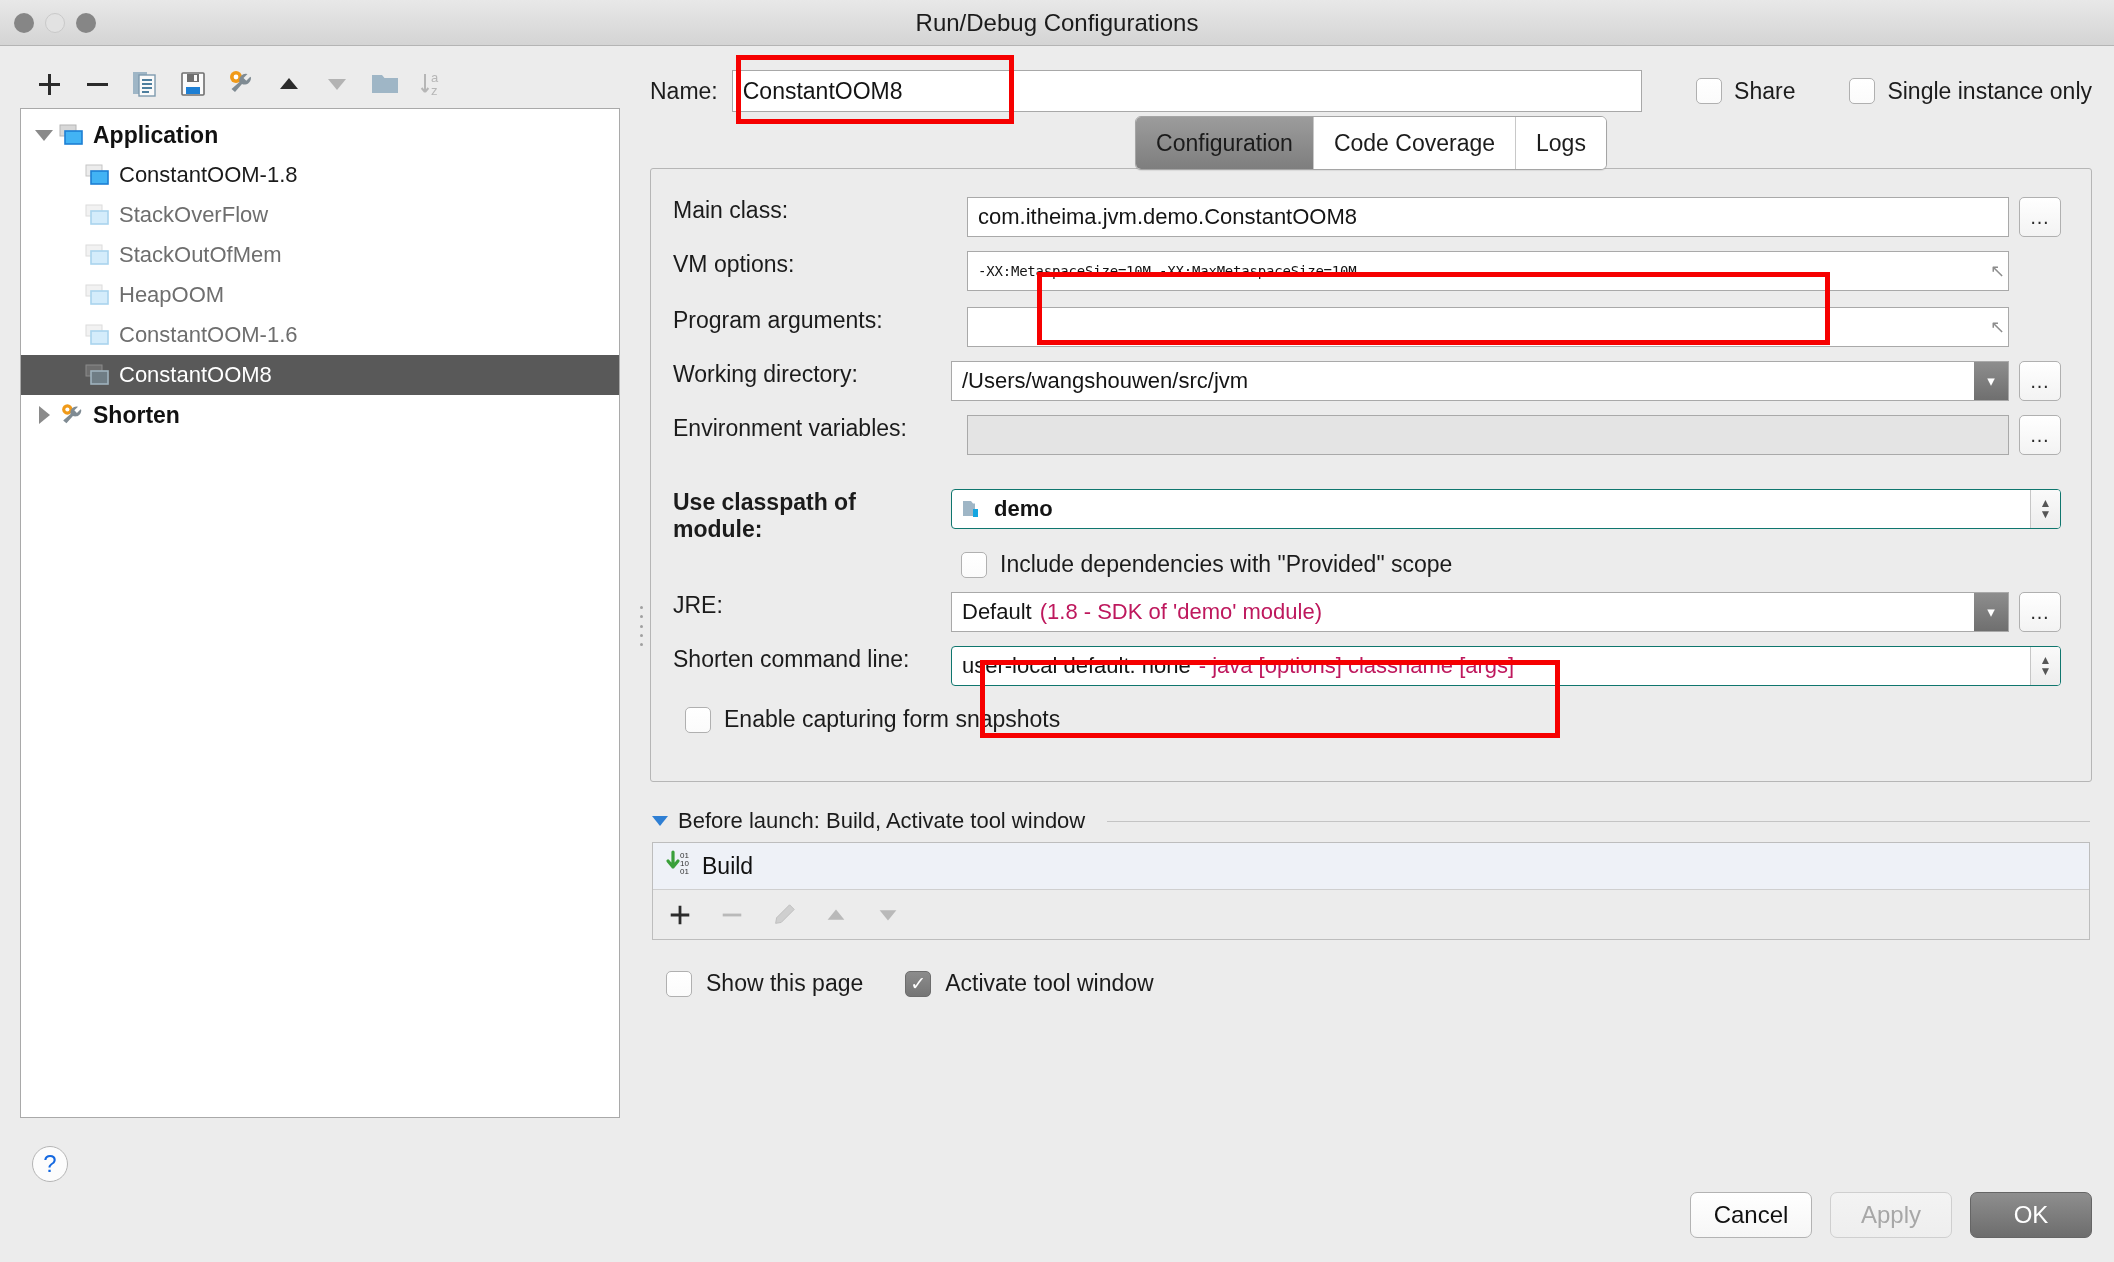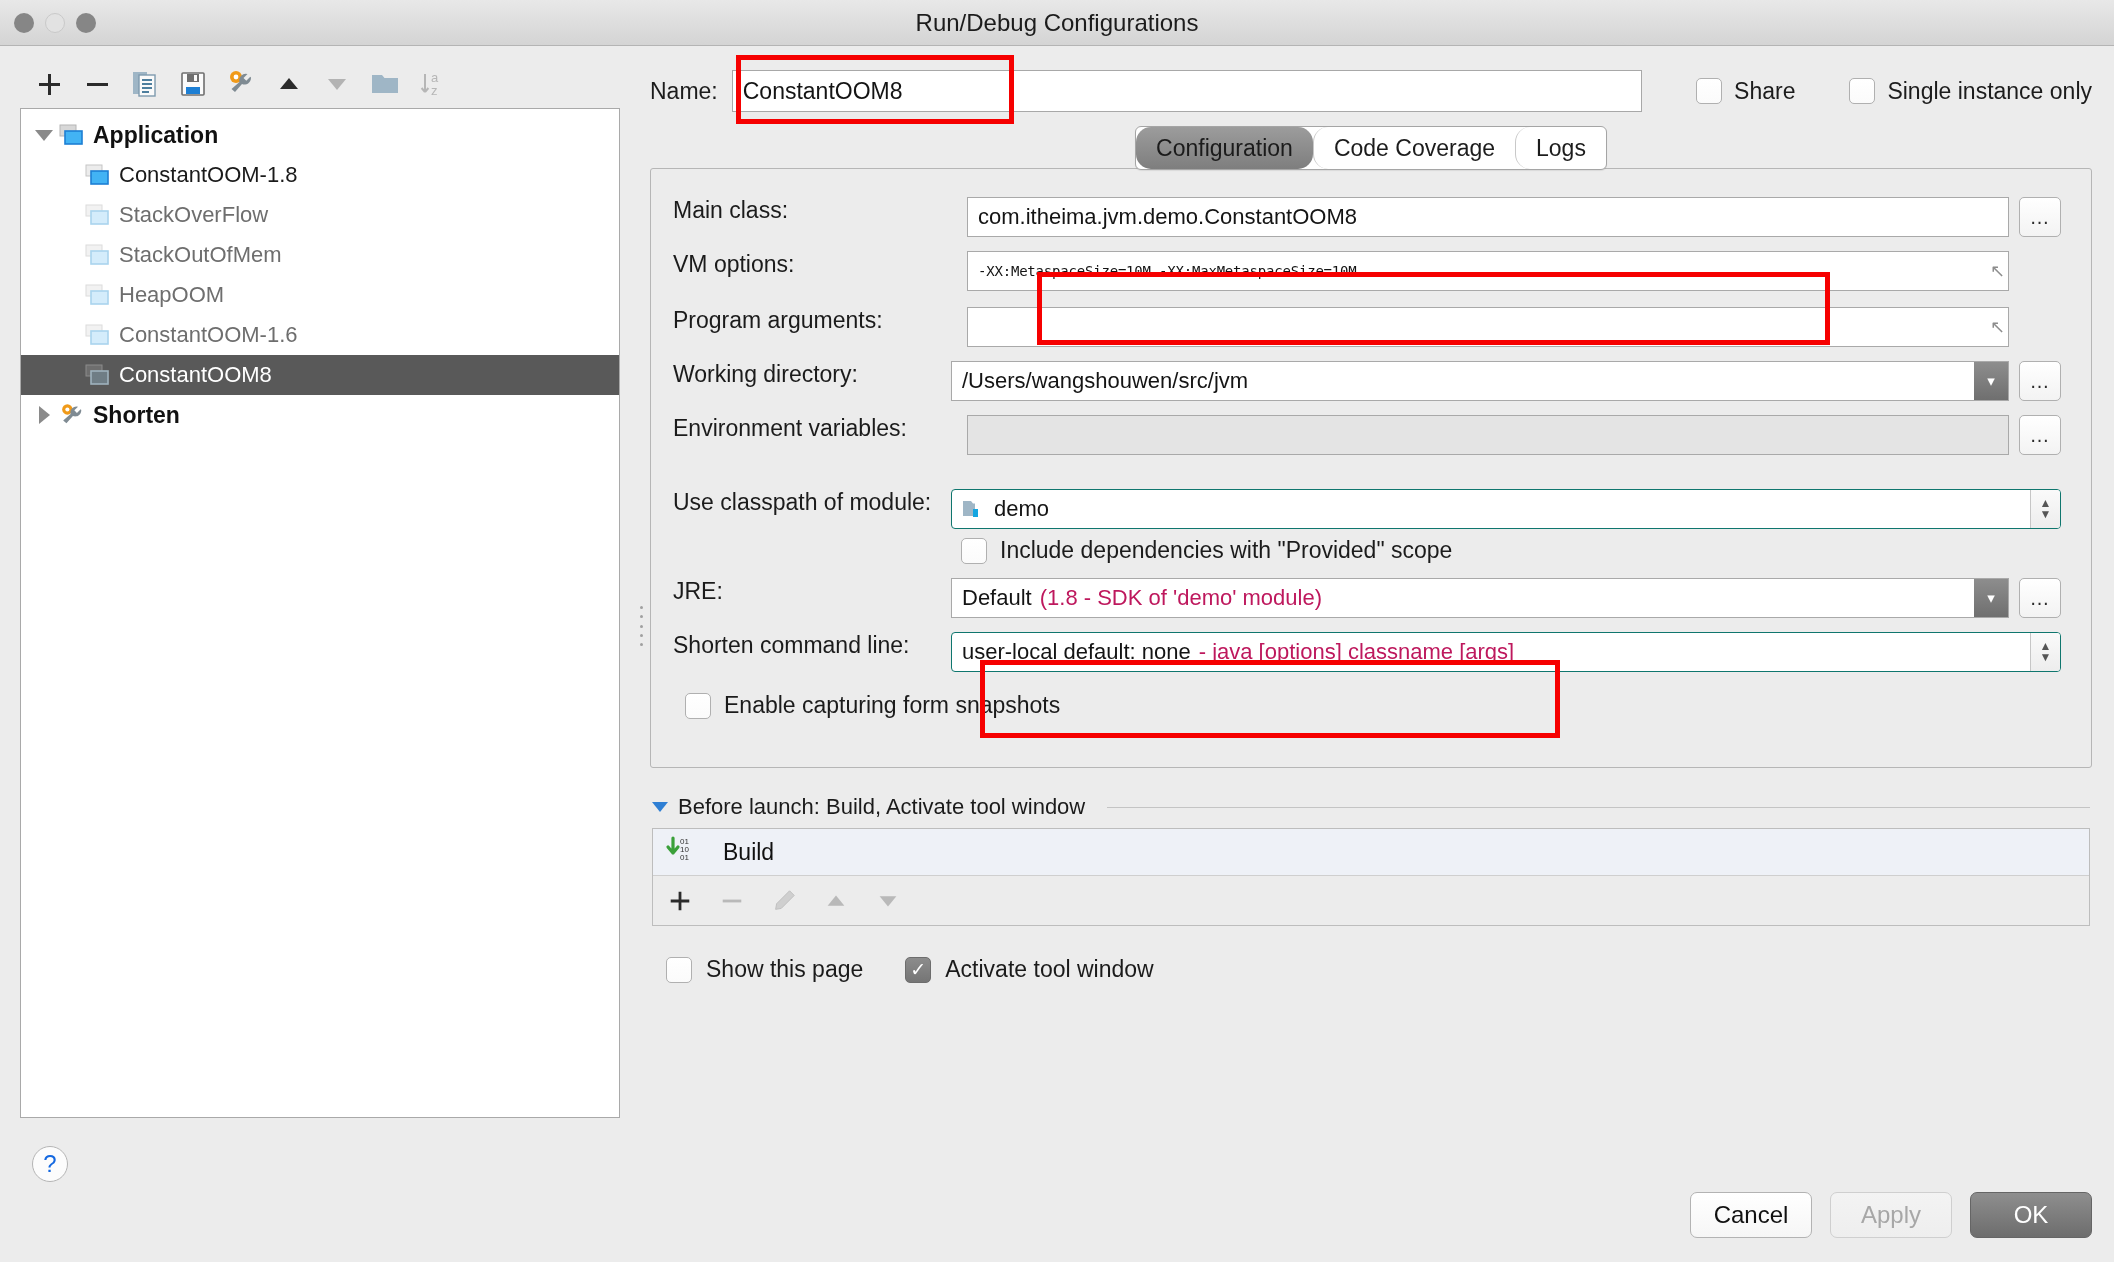--- a/index.html
+++ b/index.html
@@ -223,28 +223,27 @@
   .tabs {
     display: flex;
     border: 1px solid #a5a5a5;
     border-radius: 6px;
     overflow: hidden;
     background: #fff;
     box-shadow: 0 1px 1px rgba(0,0,0,.08);
   }
   .tab {
     padding: 0 20px;
-    height: 42px;
+    height: 52px;
     display: flex; align-items: center;
     font-size: 23px;
     color: #1c1c1c;
     background: #ffffff;
     border-left: 1px solid #c8c8c8;
     cursor: default;
-    border-radius: 15px;
   }
   .tab:first-child { border-left: none; }
   .tab.active {
     background: linear-gradient(to bottom, #9c9c9c 0%, #7e7e7e 100%);
     color: #1b1b1b;
   }
 
   
   .panel {
     background: #ececec;
@@ -402,21 +401,21 @@
     background: #c4c4c4;
     margin-left: 12px;
   }
   .bl-list {
     border: 1px solid #bdbdbd;
     background: #eef1f7;
   }
   .bl-item {
     height: 46px;
     display: flex; align-items: center;
-    gap: 28px;
+    gap: 7px;
     padding-left: 12px;
     font-size: 23px;
     color: #111;
     background: #eef1f7;
   }
   .bl-toolbar {
     height: 50px;
     display: flex; align-items: center;
     gap: 26px;
     padding-left: 14px;
@@ -731,21 +730,21 @@
         </div>
 
         <div class="frow" style="margin-bottom:34px;">
           <span class="flabel">Environment variables:</span>
           <span class="fctrl">
             <span class="textfield disabled"></span>
             <span class="btn-ellipsis">…</span>
           </span>
         </div>
 
-        <div class="frow" style="margin-bottom:6px;">
+        <div class="frow" style="margin-bottom:6px;font-weight:bold;">
           <span class="flabel">Use classpath of module:</span>
           <span class="fctrl">
             <span class="spinner">
               <span class="mod-icon">
                 <svg width="24" height="22" viewBox="0 0 24 22">
                   <path d="M1 3h8l2 2.5h2V18H1z" fill="#9fb6c6"></path>
                   <rect x="11" y="11" width="5" height="8" fill="#14a5e0"></rect>
                 </svg>
               </span>
               <span>demo</span>

